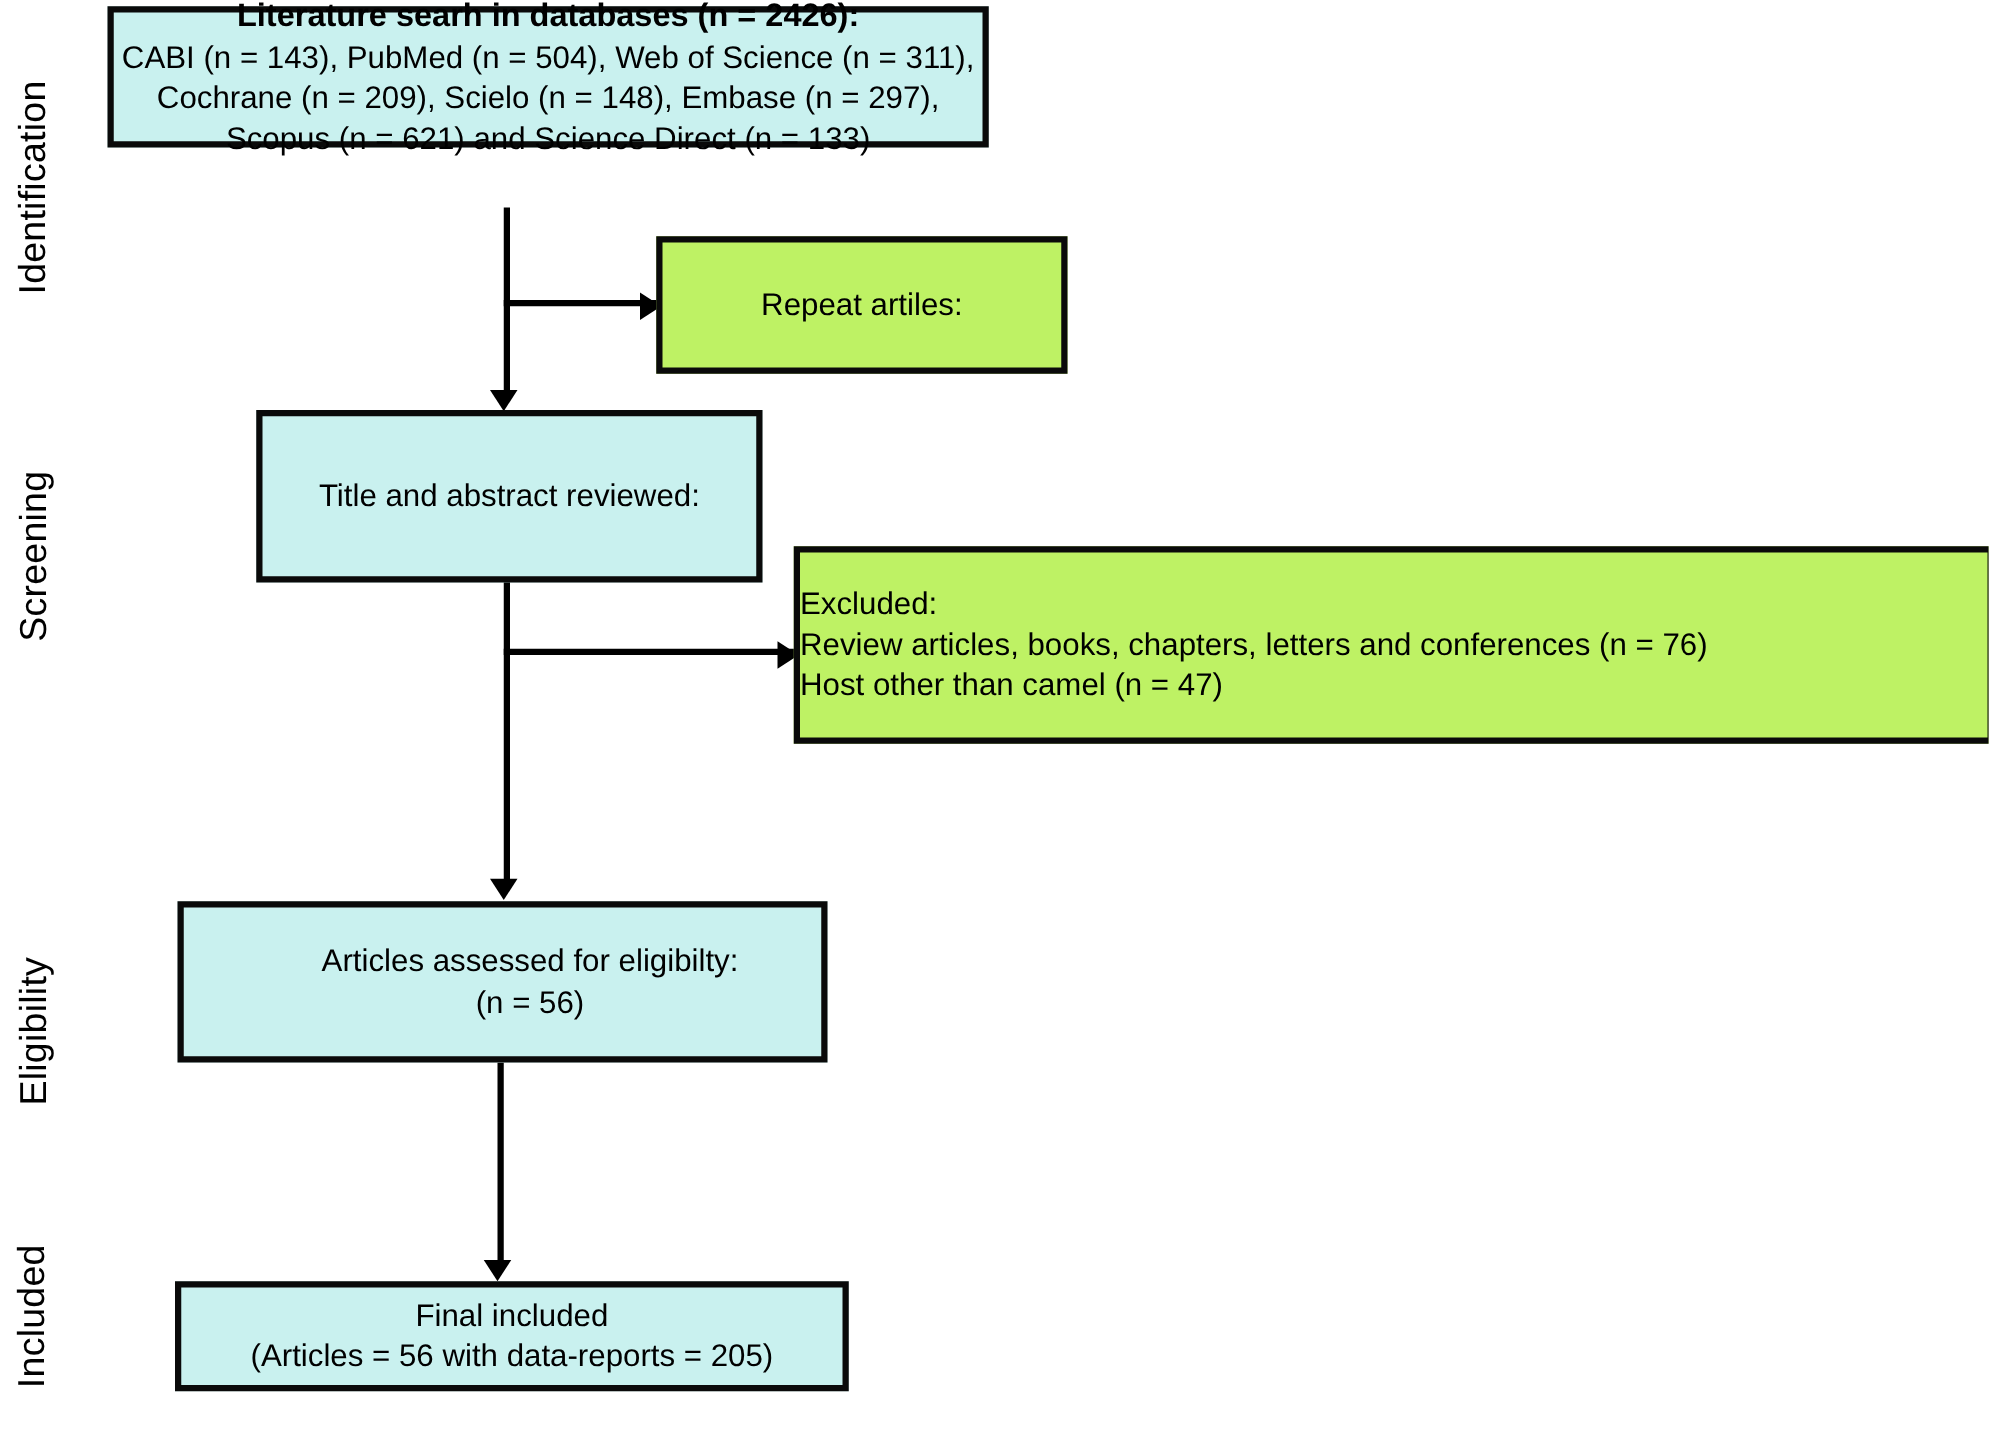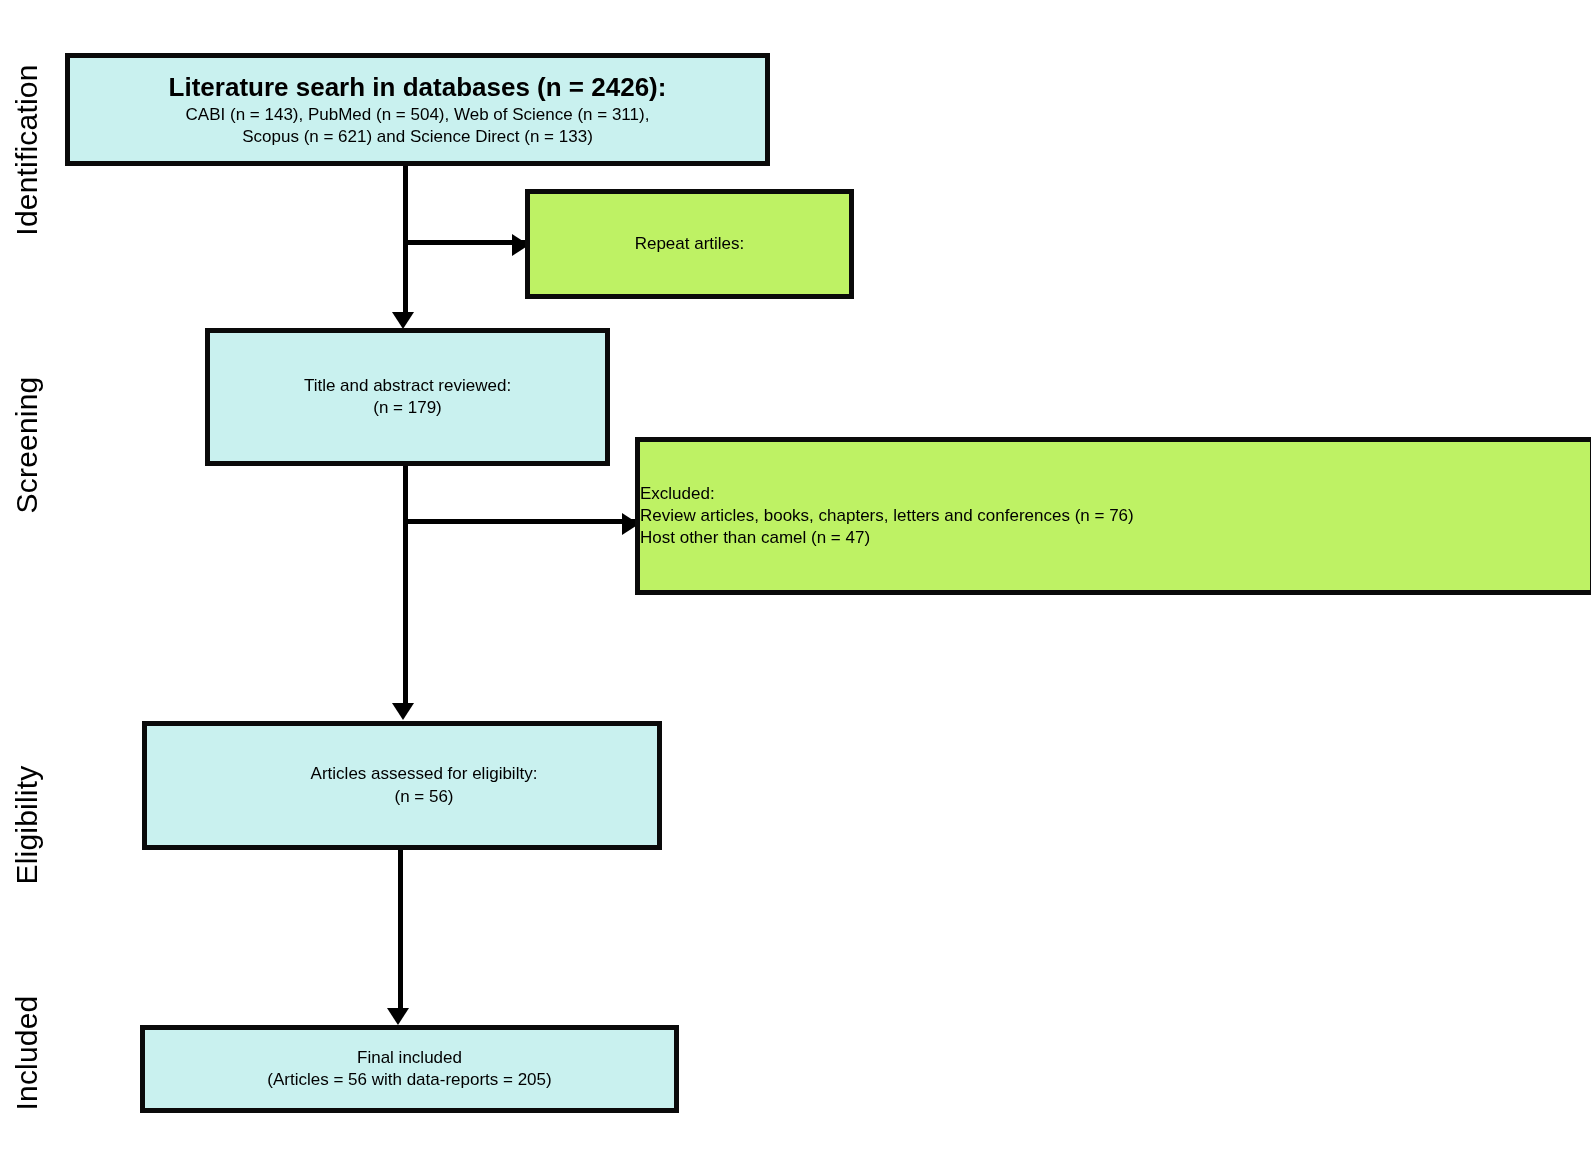--- a/index.html
+++ b/index.html
@@ -46,21 +46,21 @@
     border: 5px solid #0a0a0a;
     display: flex;
     flex-direction: column;
     justify-content: center;
   }
   .node.cyan  { background: #c9f1ef; }
   .node.grey  { background: #bef264; }
 
   .node .line {
     display: block;
-    font-size: 17px;
+    font-size: 25px;
     line-height: 1.30;
     white-space: nowrap;
   }
   .node.center .line { text-align: center; }
   .node.left   .line { text-align: left; }
   .node .line.bold {
     font-weight: bold;
     font-size: 26px;
   }
 
@@ -115,33 +115,33 @@
 
   <div class="vline" style="left:403px; top:440px; height:265px;"></div>
   <div class="arrow-down" style="left:392px; top:703px;"></div>
 
   <div class="hline" style="left:403px; top:519px; width:235px;"></div>
   <div class="arrow-right" style="left:622px; top:513px;"></div>
 
   <div class="vline" style="left:398px; top:850px; height:160px;"></div>
   <div class="arrow-down" style="left:387px; top:1008px;"></div>
 
-  <div class="node cyan center" style="left:65px; top:5px; width:705px; height:113px;margin-top:48px;">
+  <div class="node cyan center" style="left:86px; top:5px; width:705px; height:113px;">
     <span class="line bold">Literature searh in databases (n = 2426):</span>
     <span class="line">CABI (n = 143), PubMed (n = 504), Web of Science (n = 311),</span>
+    <span class="line">Cochrane (n = 209), Scielo (n = 148), Embase (n = 297),</span>
     <span class="line">Scopus (n = 621) and Science Direct (n = 133)</span>
   </div>
 
   <div class="node grey center" style="left:525px; top:189px; width:329px; height:110px;">
     <span class="line">Repeat artiles:</span>
   </div>
 
   <div class="node cyan center" style="left:205px; top:328px; width:405px; height:138px;">
     <span class="line">Title and abstract reviewed:</span>
-    <span class="line">(n = 179)</span>
   </div>
 
   <div class="node grey left" style="left:635px; top:437px; width:960px; height:158px;">
     <span class="line">Excluded:</span>
     <span class="line">Review articles, books, chapters, letters and conferences (n = 76)</span>
     <span class="line">Host other than camel (n = 47)</span>
   </div>
 
   <div class="node cyan center" style="left:142px; top:721px; width:520px; height:129px;padding-left:44px;">
     <span class="line">Articles assessed for eligibilty:</span>

